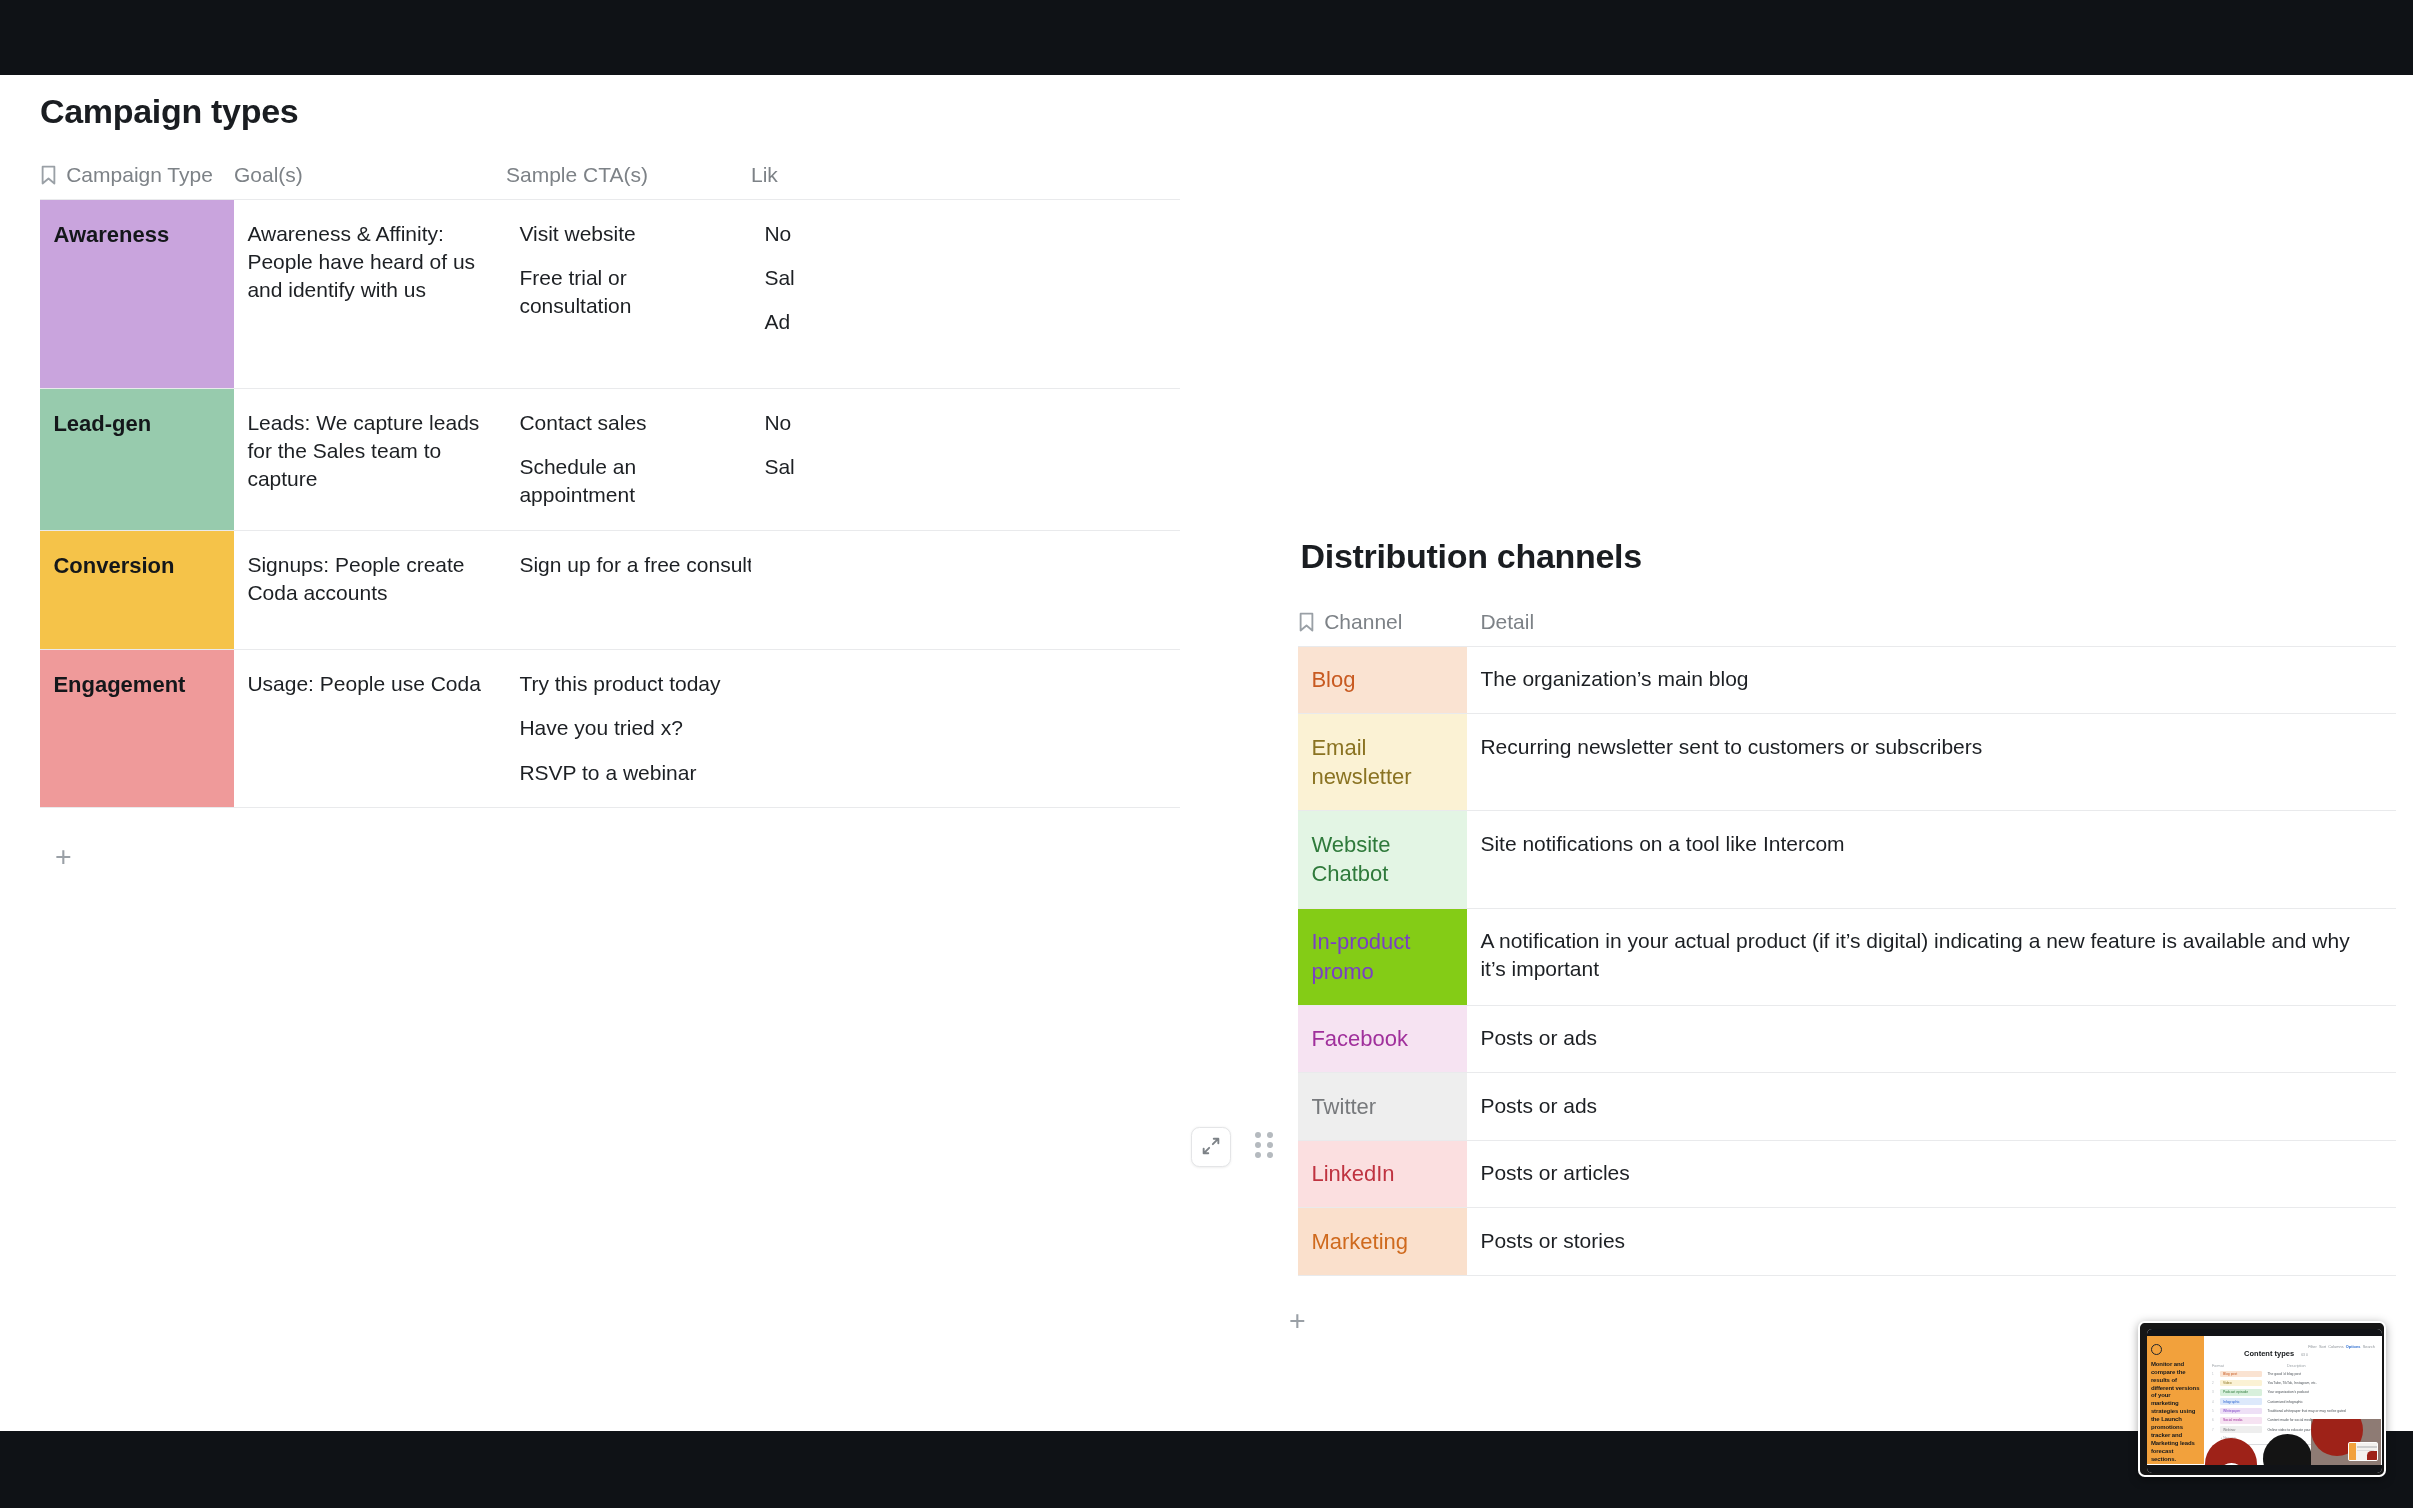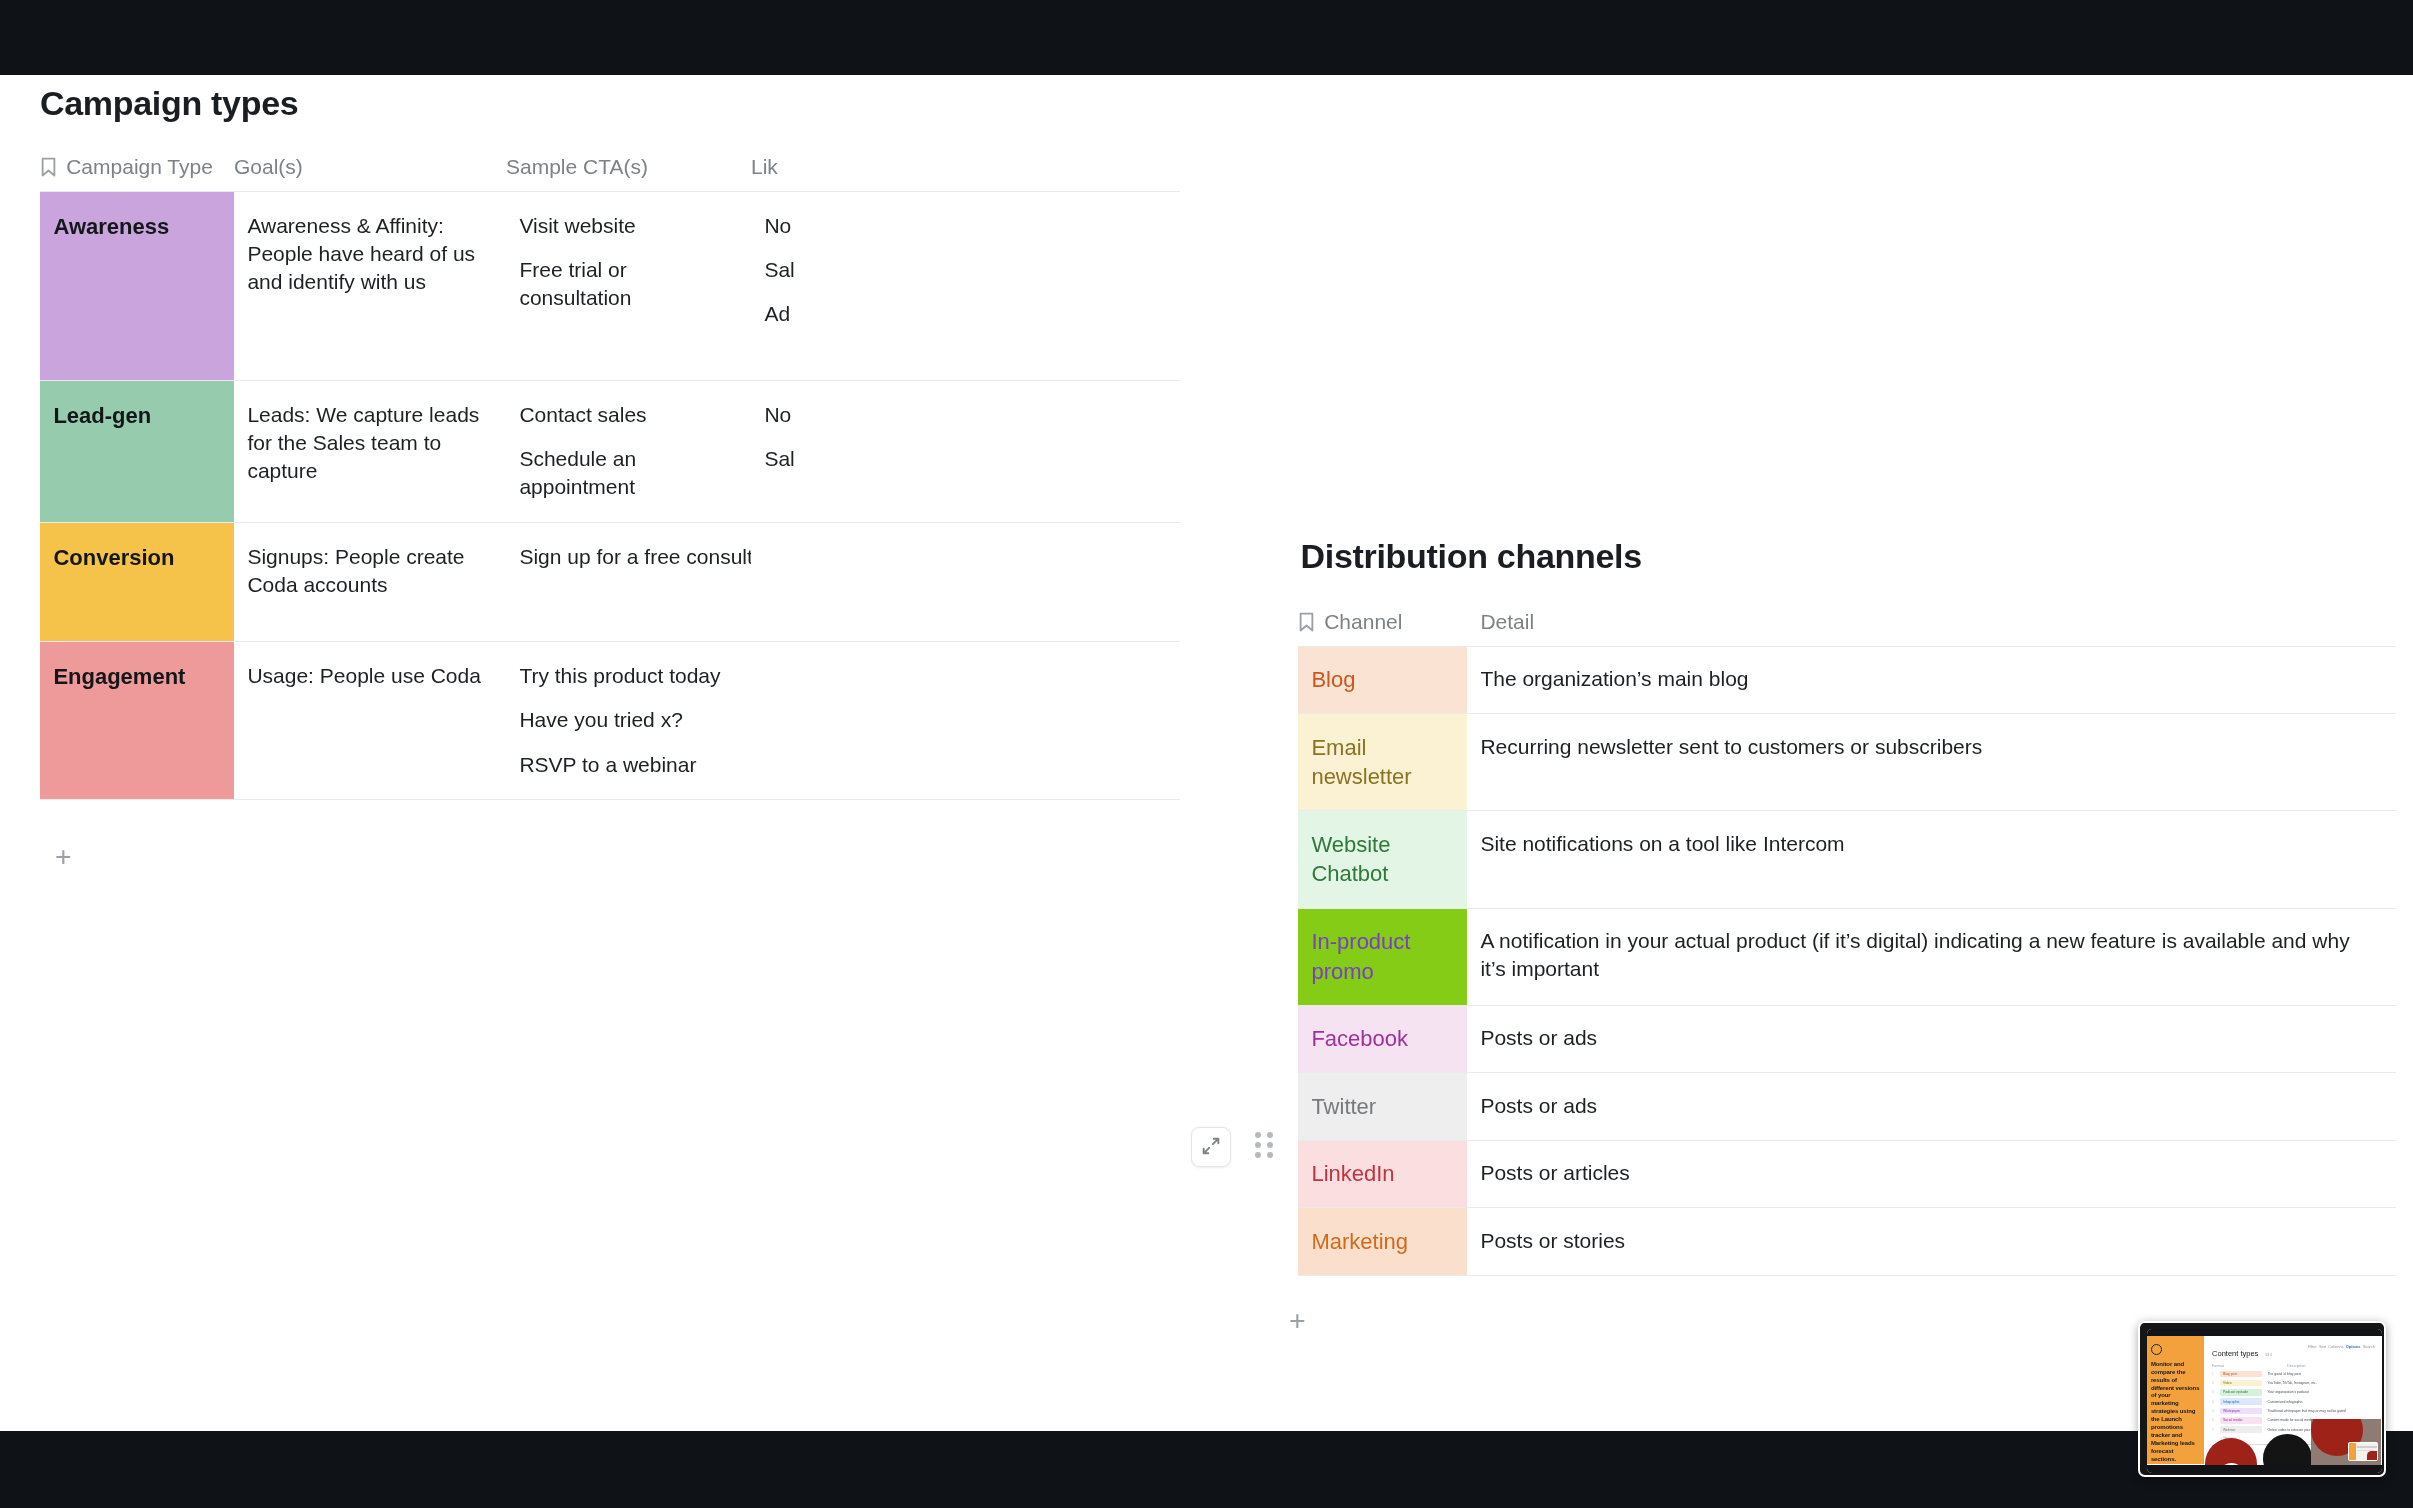--- a/index.html
+++ b/index.html
@@ -74,21 +74,21 @@
   .tbl td {
     vertical-align: top;
     font-size: 21px;
     line-height: 1.35;
     color: #1d2024;
     padding: 20px 15px 20px 15px;
     overflow: hidden;
   }
 
   
-  #campaign-card { left: 40px; top: 84px; width: 1324px; }
+  #campaign-card { left: 40px; top: 92px; width: 1324px; }
   #campaign-card .doc-title { margin-bottom: 32px; }
 
   #campaign-table td.c-type {
     font-weight: bold;
     padding-left: 13.4px;
     padding-top: 20px;
     color: #14171a;
     font-size: 22px;
   }
   #campaign-table td.c-text { padding-left: 13.4px; }
@@ -227,21 +227,21 @@
     color: #3b3a36;
     line-height: 1.45;
   }
   .pip-right {
     position: absolute;
     left: 57px; top: 7.5px;
     right: 0; height: 128px;
     background: #ffffff;
     padding: 7.5px 6.7px 0 8.4px;
   }
-  .pip-r-title { font-size: 7.5px; font-weight: normal; color: #14171a; display:inline-block; }
+  .pip-r-title { font-size: 7.5px; font-weight: bold; color: #14171a; display:inline-block;margin-left:32px; }
   .pip-r-count { font-size: 3.4px; color: #8e949a; margin-left: 3.4px; }
   .pip-r-tools { float: right; font-size: 3.9px; color: #8e949a; }
   .pip-r-tools b { color: #2f6fd0; }
   .pip-r-hdr { margin-top: 5px; font-size: 3.7px; color: #9aa0a6; display:flex; gap: 30px; }
   .pip-row { display: flex; align-items: center; gap: 5px; margin-top: 2.7px; font-size: 3.5px; }
   .pip-row .idx { width: 3.4px; color: #b6bbc0; font-size: 3px; }
   .pip-row .chip {
     width: 42px; padding: 1.3px 2.5px; border-radius: 1.3px;
     font-size: 3.4px; white-space: nowrap; overflow: hidden;
   }

